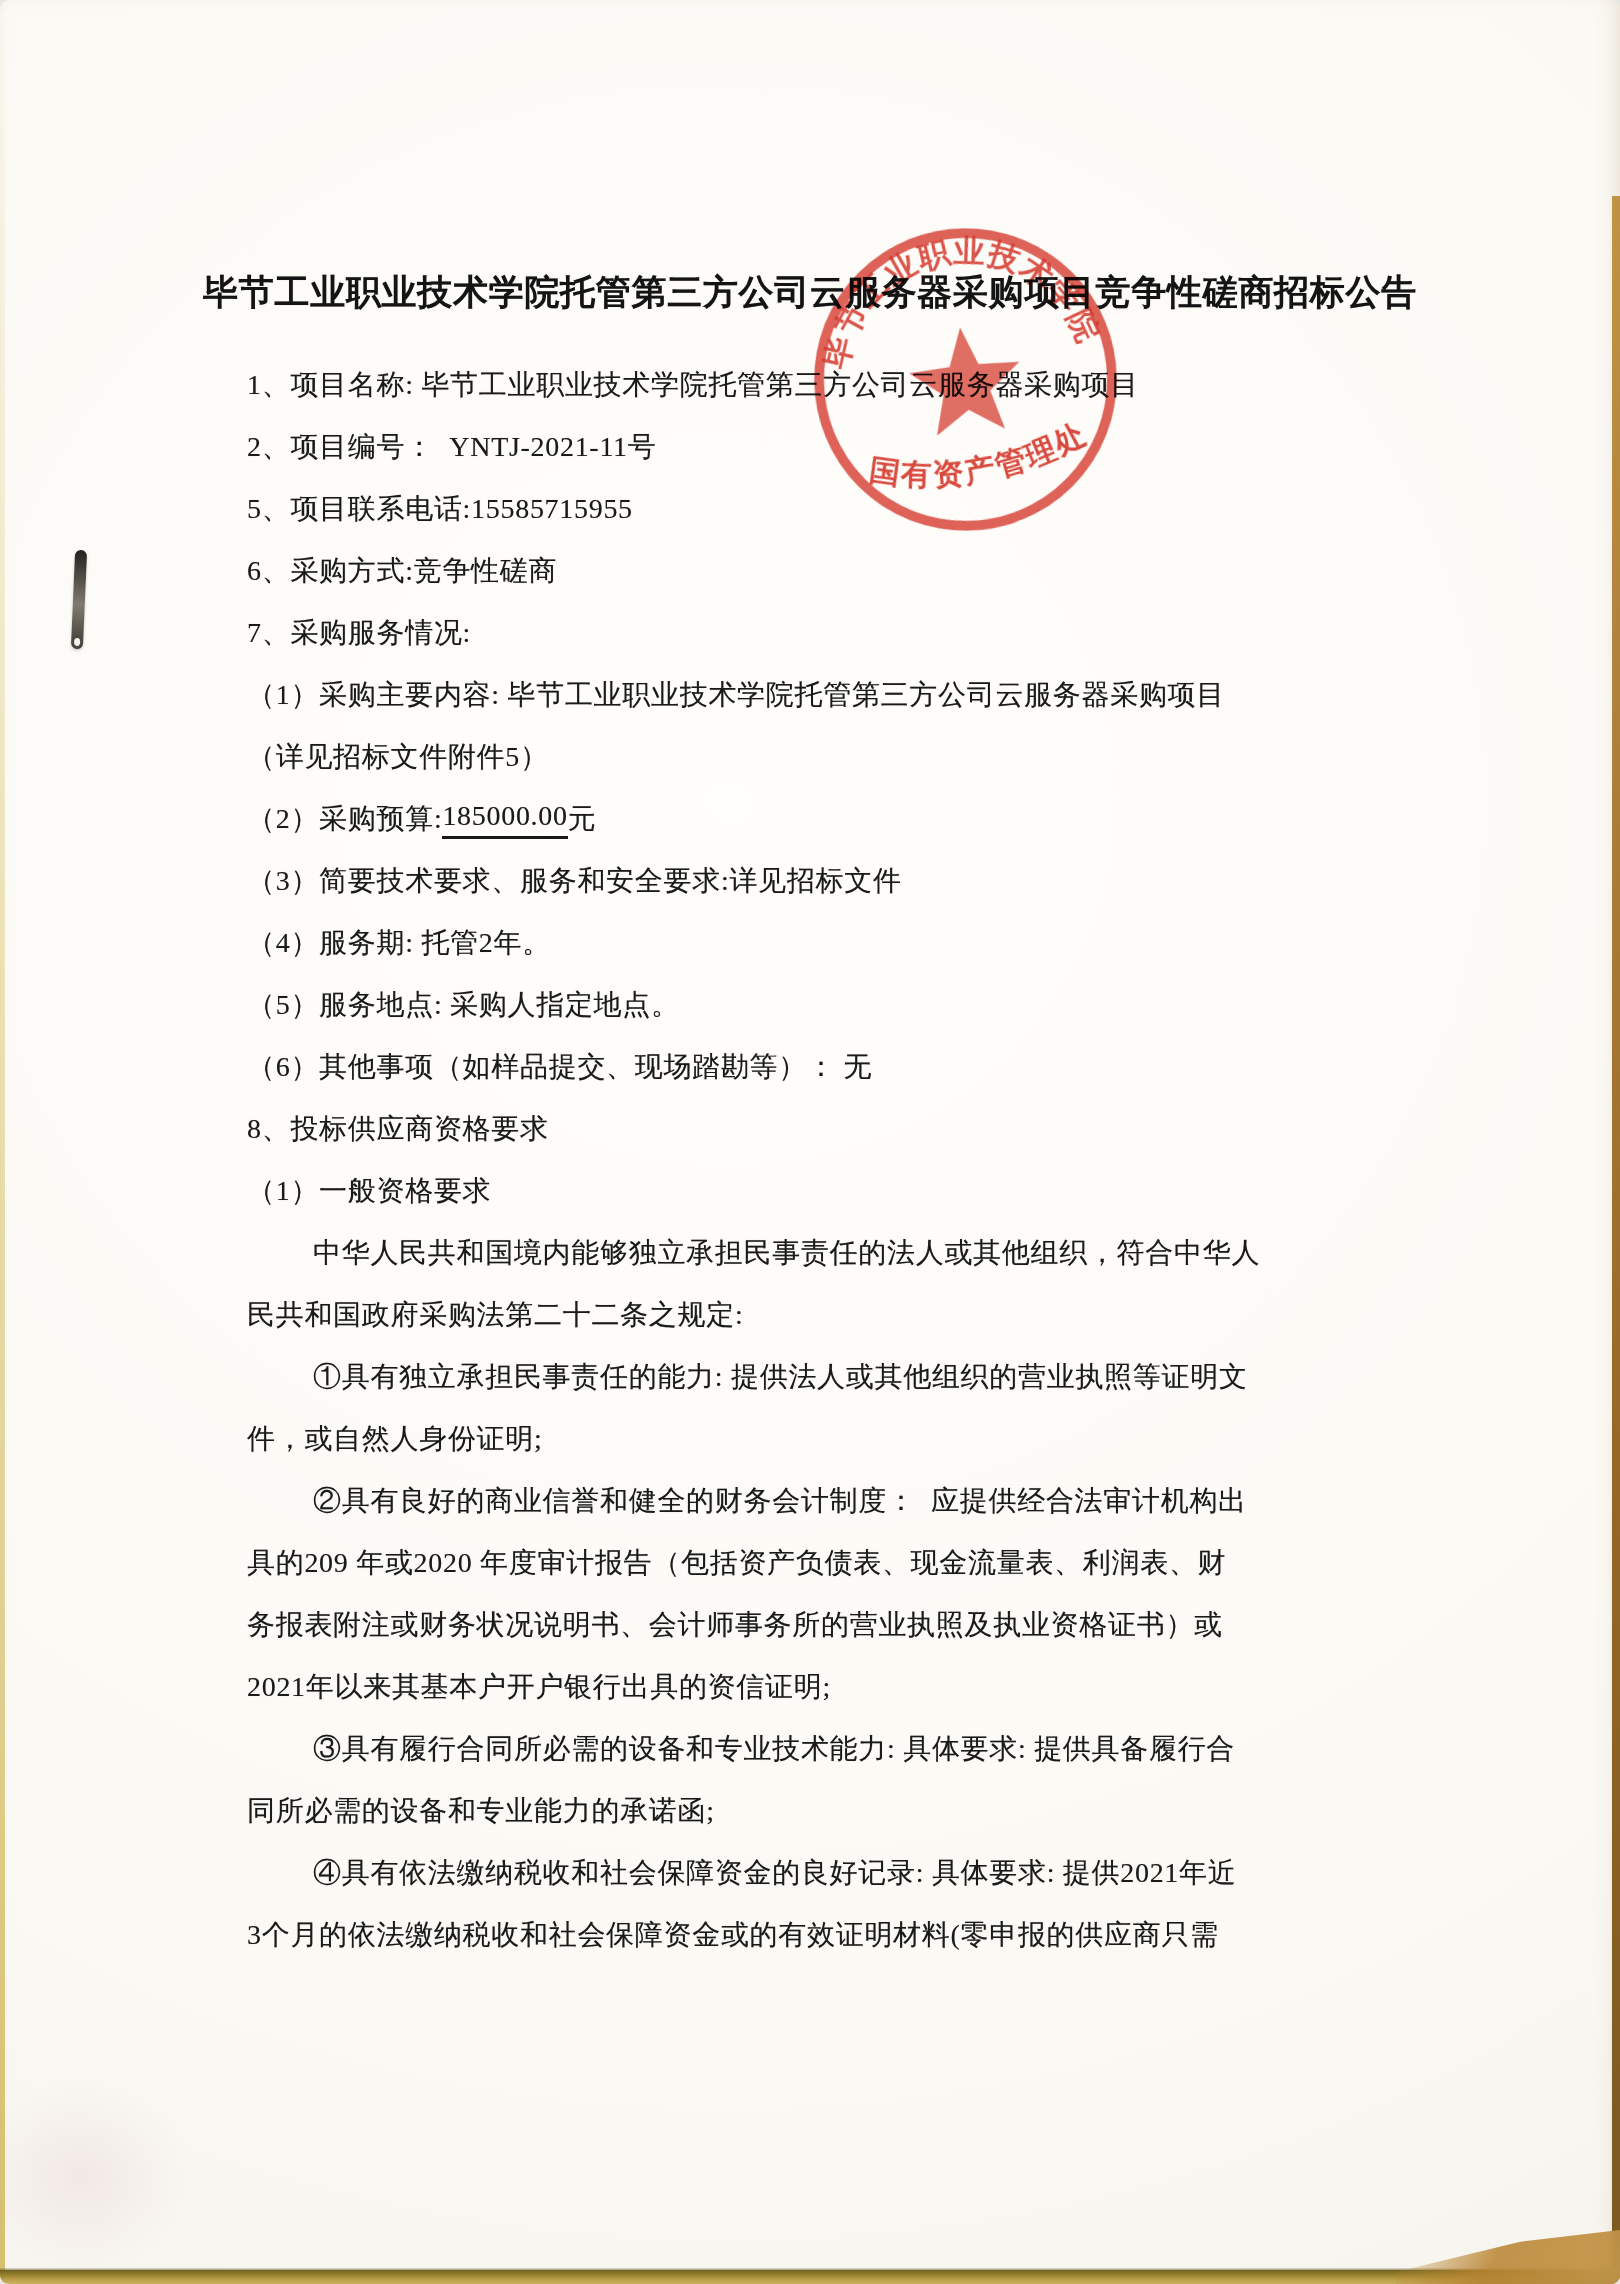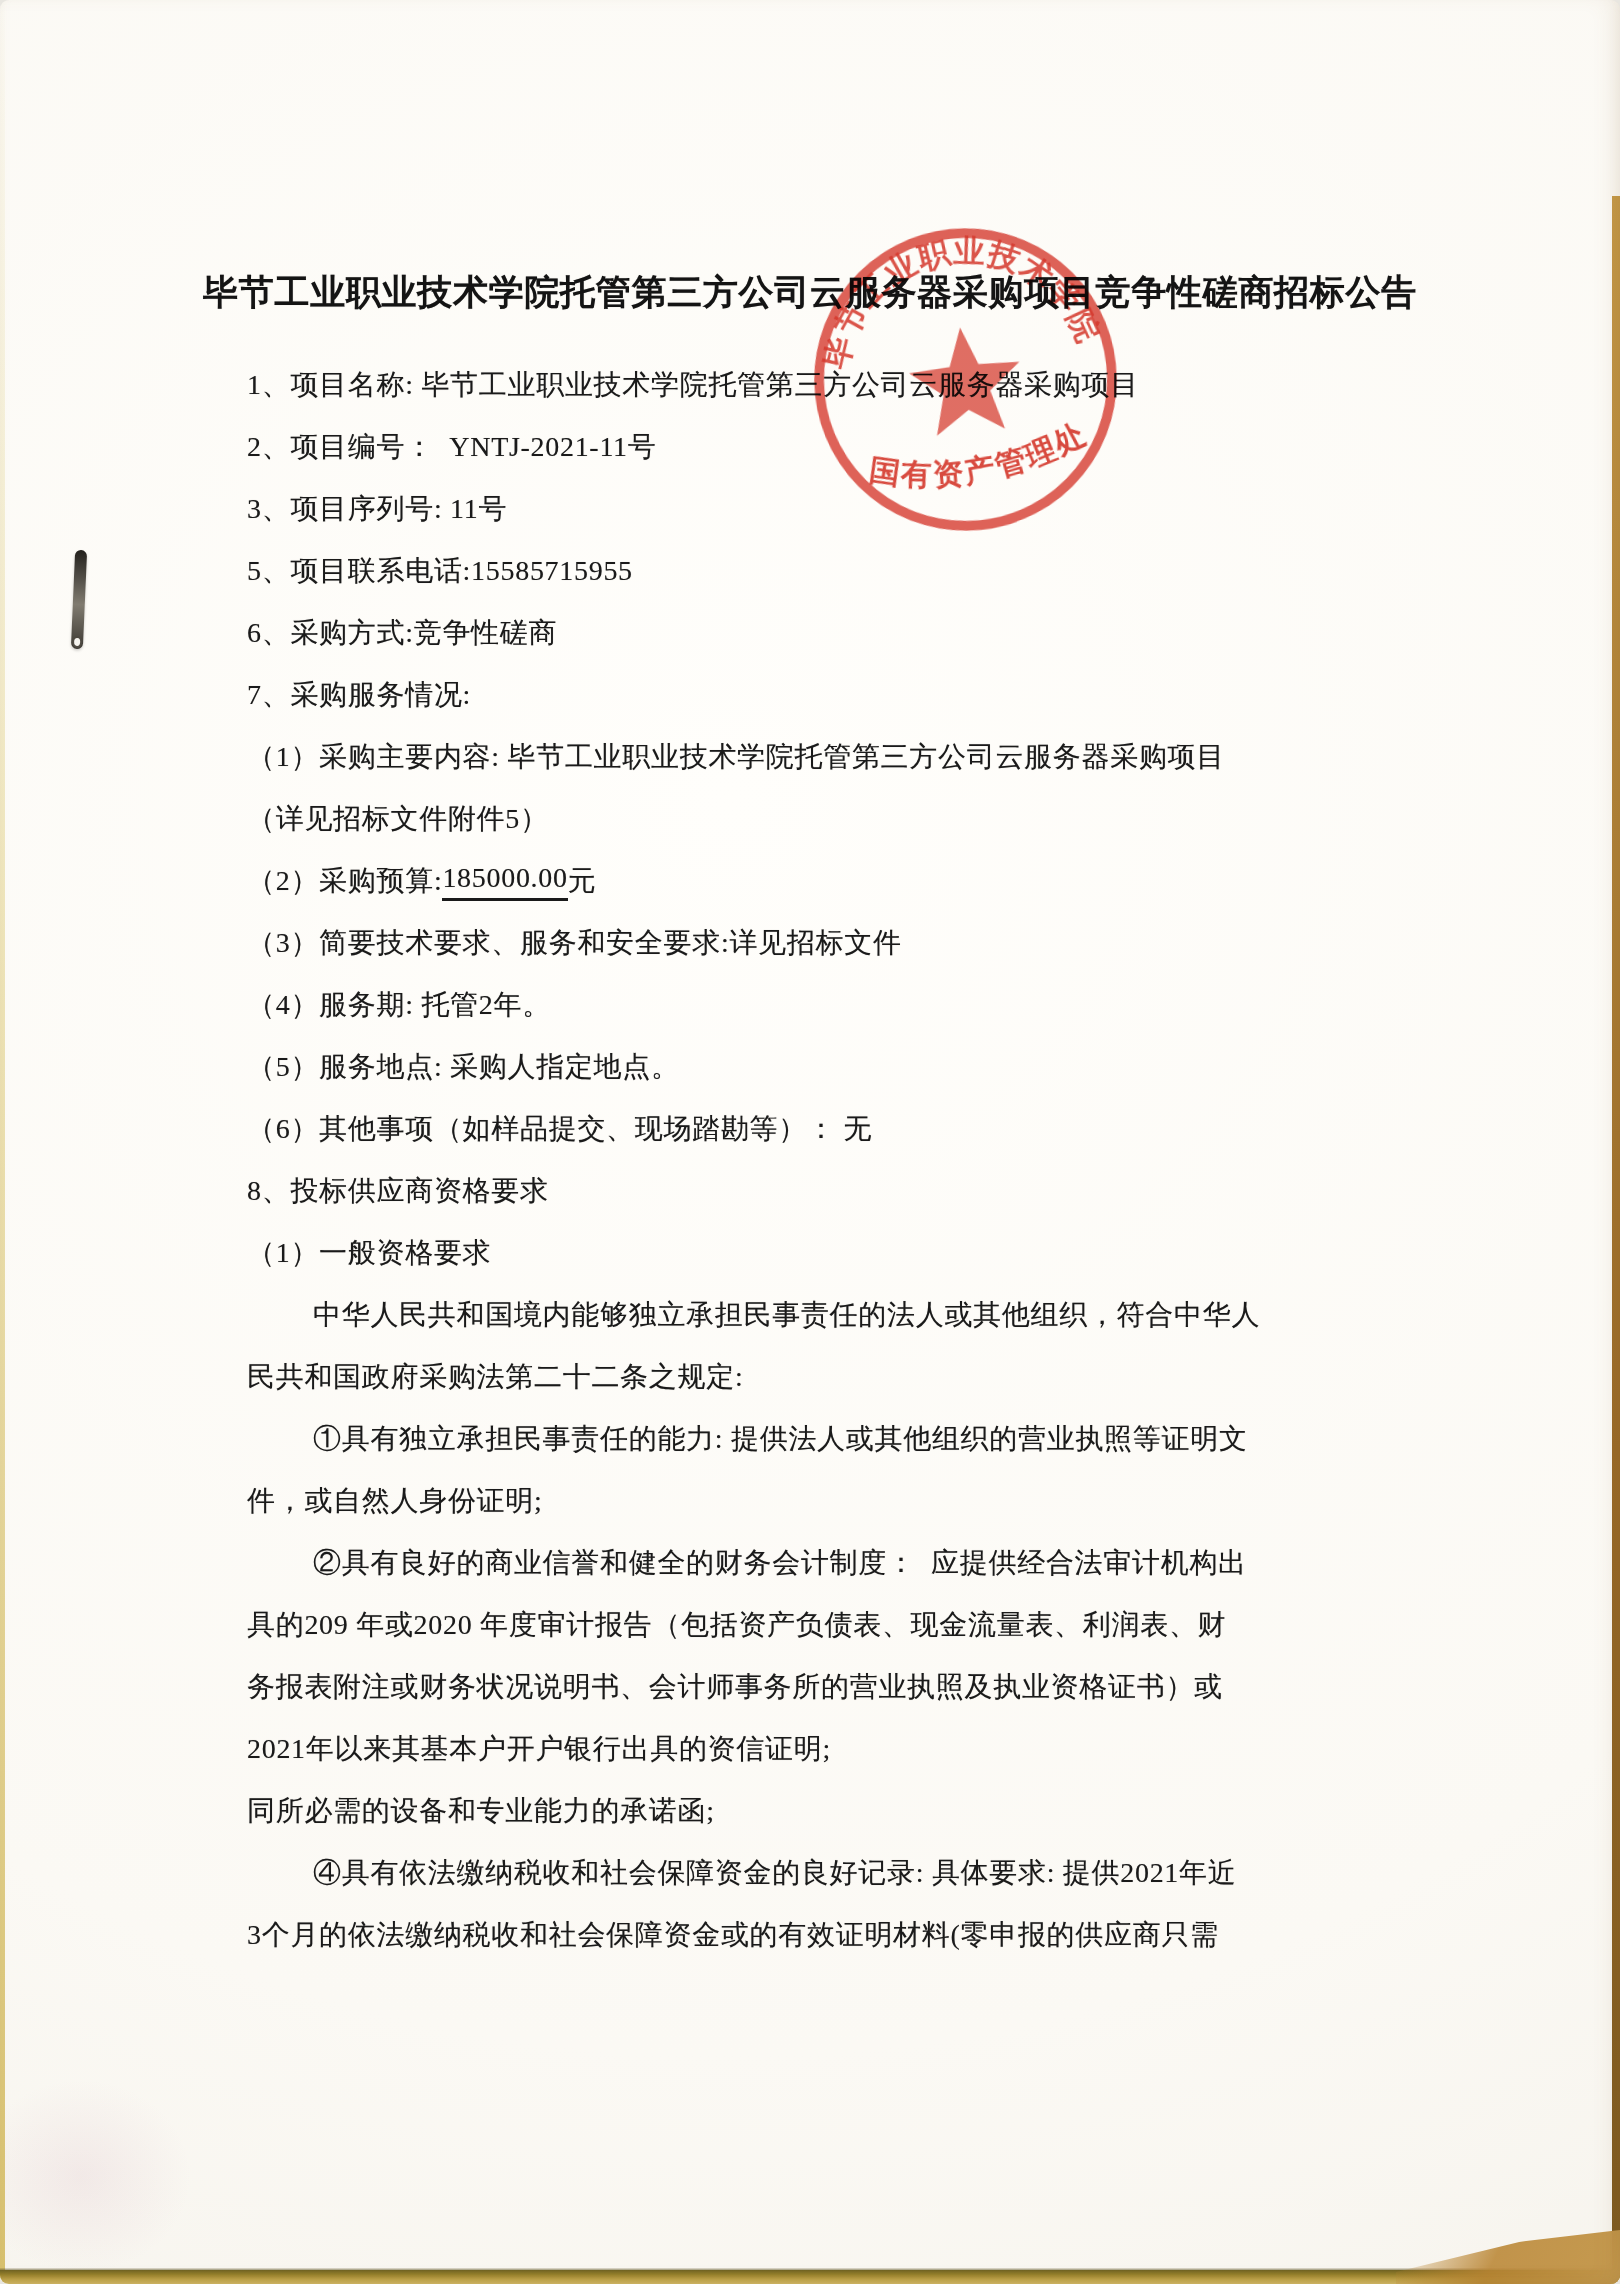--- a/index.html
+++ b/index.html
@@ -78,41 +78,41 @@
 
 <div class="page">
 
   <div class="mottle"></div>
 
   <div class="doc-title">毕节工业职业技术学院托管第三方公司云服务器采购项目竞争性磋商招标公告</div>
 
   <div class="doc-body">
       <div class="line">1、项目名称: 毕节工业职业技术学院托管第三方公司云服务器采购项目</div>
       <div class="line">2、项目编号：  YNTJ-2021-11号</div>
-      <div class="line">3、项目序列号: 11号</div>
       <div class="line">5、项目联系电话:15585715955</div>
       <div class="line">6、采购方式:竞争性磋商</div>
       <div class="line">7、采购服务情况:</div>
       <div class="line">（1）采购主要内容: 毕节工业职业技术学院托管第三方公司云服务器采购项目</div>
       <div class="line">（详见招标文件附件5）</div>
       <div class="line"><span>（2）采购预算:</span><span class="underlined">185000.00</span><span>元</span></div>
       <div class="line">（3）简要技术要求、服务和安全要求:详见招标文件</div>
       <div class="line">（4）服务期: 托管2年。</div>
       <div class="line">（5）服务地点: 采购人指定地点。</div>
       <div class="line">（6）其他事项（如样品提交、现场踏勘等）： 无</div>
       <div class="line">8、投标供应商资格要求</div>
       <div class="line">（1）一般资格要求</div>
       <div class="line indent">中华人民共和国境内能够独立承担民事责任的法人或其他组织，符合中华人</div>
       <div class="line">民共和国政府采购法第二十二条之规定:</div>
       <div class="line indent">①具有独立承担民事责任的能力: 提供法人或其他组织的营业执照等证明文</div>
       <div class="line">件，或自然人身份证明;</div>
       <div class="line indent">②具有良好的商业信誉和健全的财务会计制度：  应提供经合法审计机构出</div>
       <div class="line">具的209 年或2020 年度审计报告（包括资产负债表、现金流量表、利润表、财</div>
       <div class="line">务报表附注或财务状况说明书、会计师事务所的营业执照及执业资格证书）或</div>
       <div class="line">2021年以来其基本户开户银行出具的资信证明;</div>
+      <div class="line indent">③具有履行合同所必需的设备和专业技术能力: 具体要求: 提供具备履行合</div>
       <div class="line">同所必需的设备和专业能力的承诺函;</div>
       <div class="line indent">④具有依法缴纳税收和社会保障资金的良好记录: 具体要求: 提供2021年近</div>
       <div class="line">3个月的依法缴纳税收和社会保障资金或的有效证明材料(零申报的供应商只需</div>
     </div>
 
   <svg class="stamp" viewBox="-235 -235 470 470" aria-hidden="true">
     <defs>
       <path id="arcTop" d="M -154 -41 A 160 160 0 0 1 154 -41"></path>
       <path id="arcBottom" d="M -128 124 A 420 420 0 0 0 142 104"></path>
     </defs>

